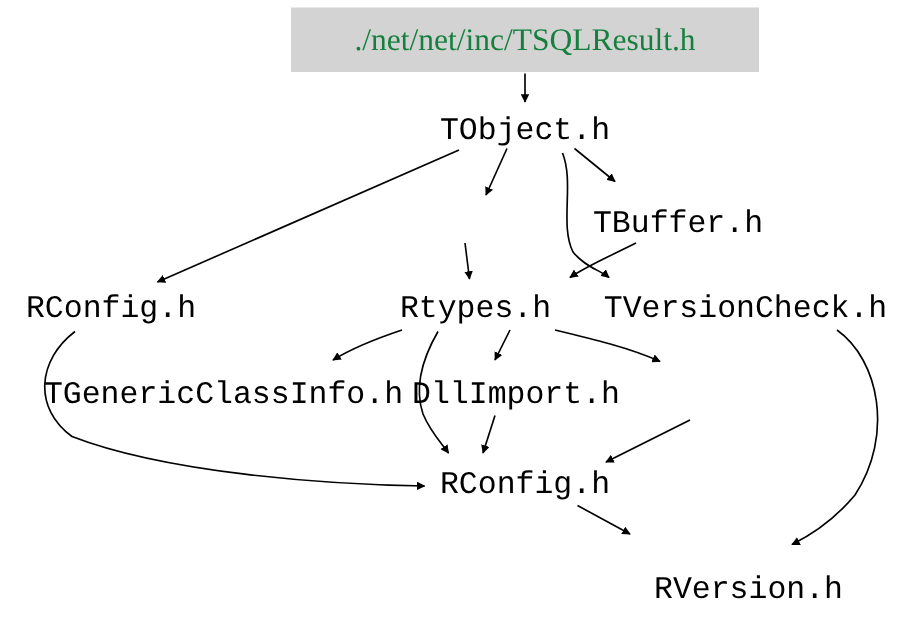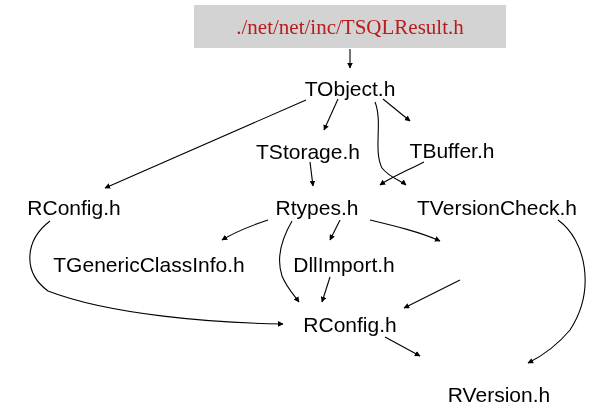--- a/index.html
+++ b/index.html
@@ -21,33 +21,33 @@
     top: 0;
     width: 604px;
     height: 411px;
   }
   .node-label {
     position: absolute;
     white-space: nowrap;
     color: #000000;
     font-size: 21px;
     line-height: 21px;
-    font-family: Liberation Sans, sans-serif;
+    font-family: Liberation Mono, monospace;
     transform: translate(-50%, -50%);
     text-align: left;
   }
   .root-box {
     position: absolute;
     background: #d3d3d3;
     box-sizing: border-box;
   }
   .root-label {
     position: absolute;
     white-space: nowrap;
-    color: #b91c1c;
+    color: #15803d;
     font-size: 21px;
     line-height: 21px;
     transform: translate(-50%, -50%);
     font-family: "Liberation Serif", "DejaVu Serif", serif;
   }
 </style>
 </head>
 <body>
 
 <div id="canvas">
@@ -92,21 +92,20 @@
       <path d="M 385,337 L 420,356"></path>
 
       <path d="M 558,220 C 586,240 596,290 570,330 C 555,348 540,357 528,363"></path>
     </g>
   </svg>
 
   <div class="root-box" style="left:194px; top:5px; width:312px; height:43px;"></div>
   <div class="root-label" style="left:350px; top:27px;">./net/net/inc/TSQLResult.h</div>
 
   <div class="node-label" style="left:350px; top:88px;">TObject.h</div>
-  <div class="node-label" style="left:308px; top:151px;">TStorage.h</div>
   <div class="node-label" style="left:452px; top:150px;">TBuffer.h</div>
   <div class="node-label" style="left:74px; top:207px;">RConfig.h</div>
   <div class="node-label" style="left:317px; top:207px;">Rtypes.h</div>
   <div class="node-label" style="left:485px; top:207px;margin-left:12px;">TVersionCheck.h</div>
   <div class="node-label" style="left:149px; top:264px;">TGenericClassInfo.h</div>
   <div class="node-label" style="left:344px; top:264px;">DllImport.h</div>
   <div class="node-label" style="left:350px; top:324px;">RConfig.h</div>
   <div class="node-label" style="left:499px; top:382px;margin-top:12px;">RVersion.h</div>
 
 </div>

